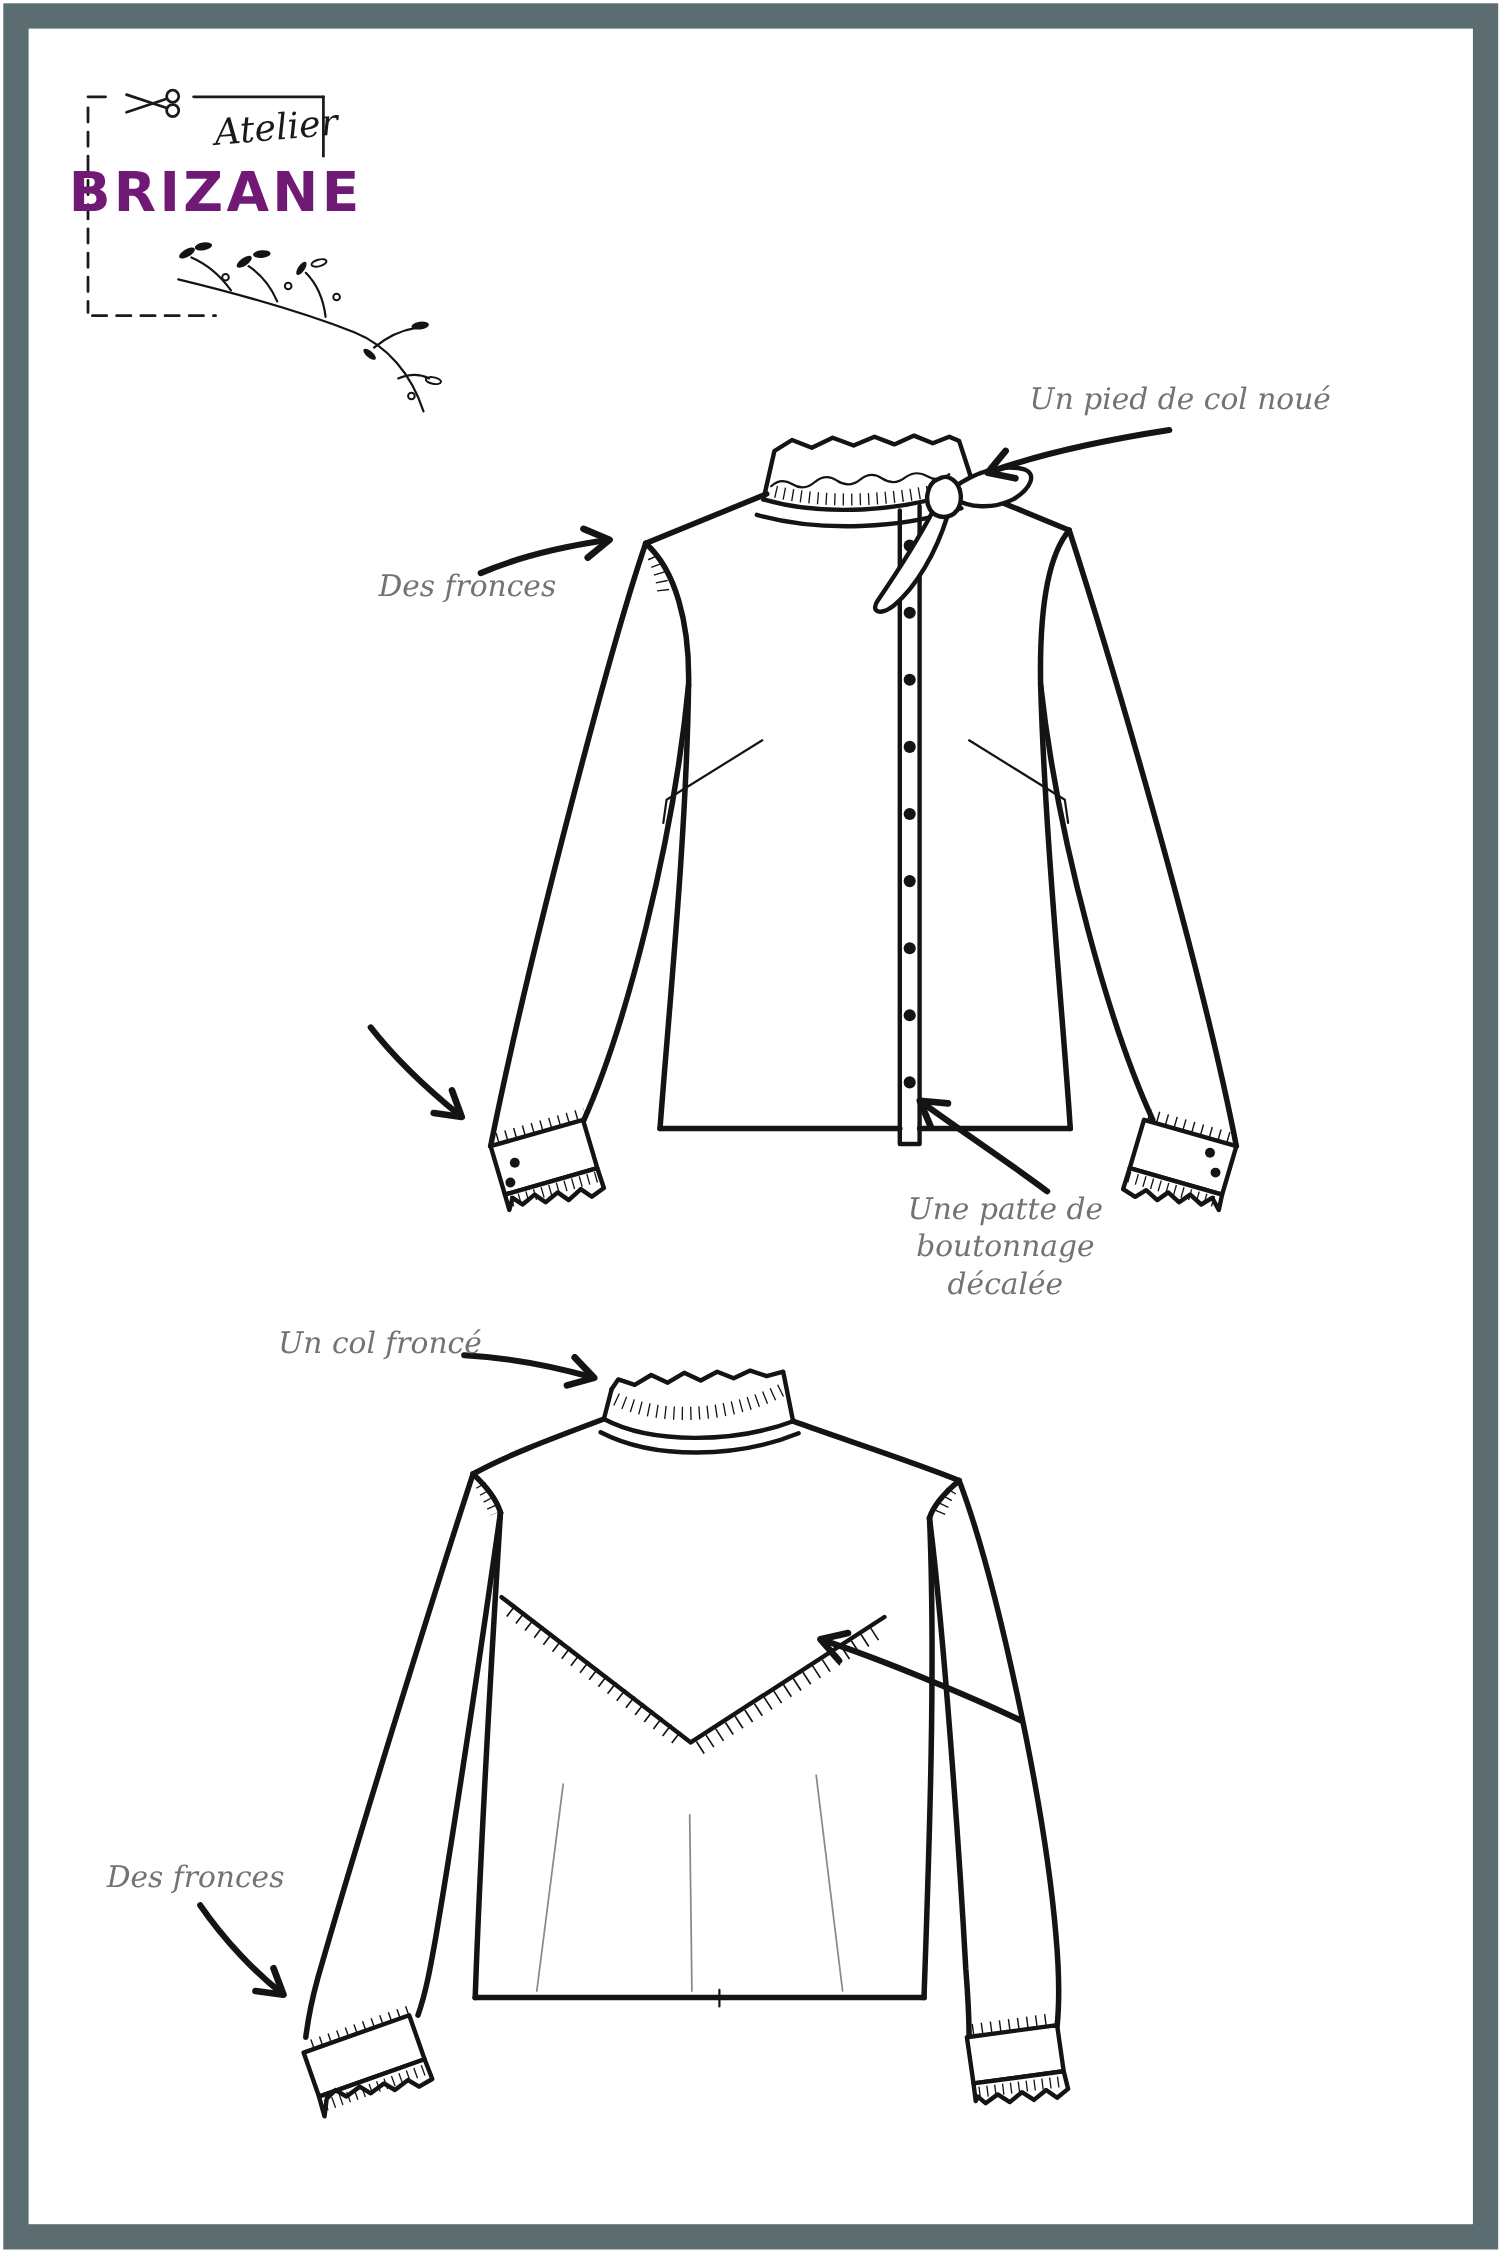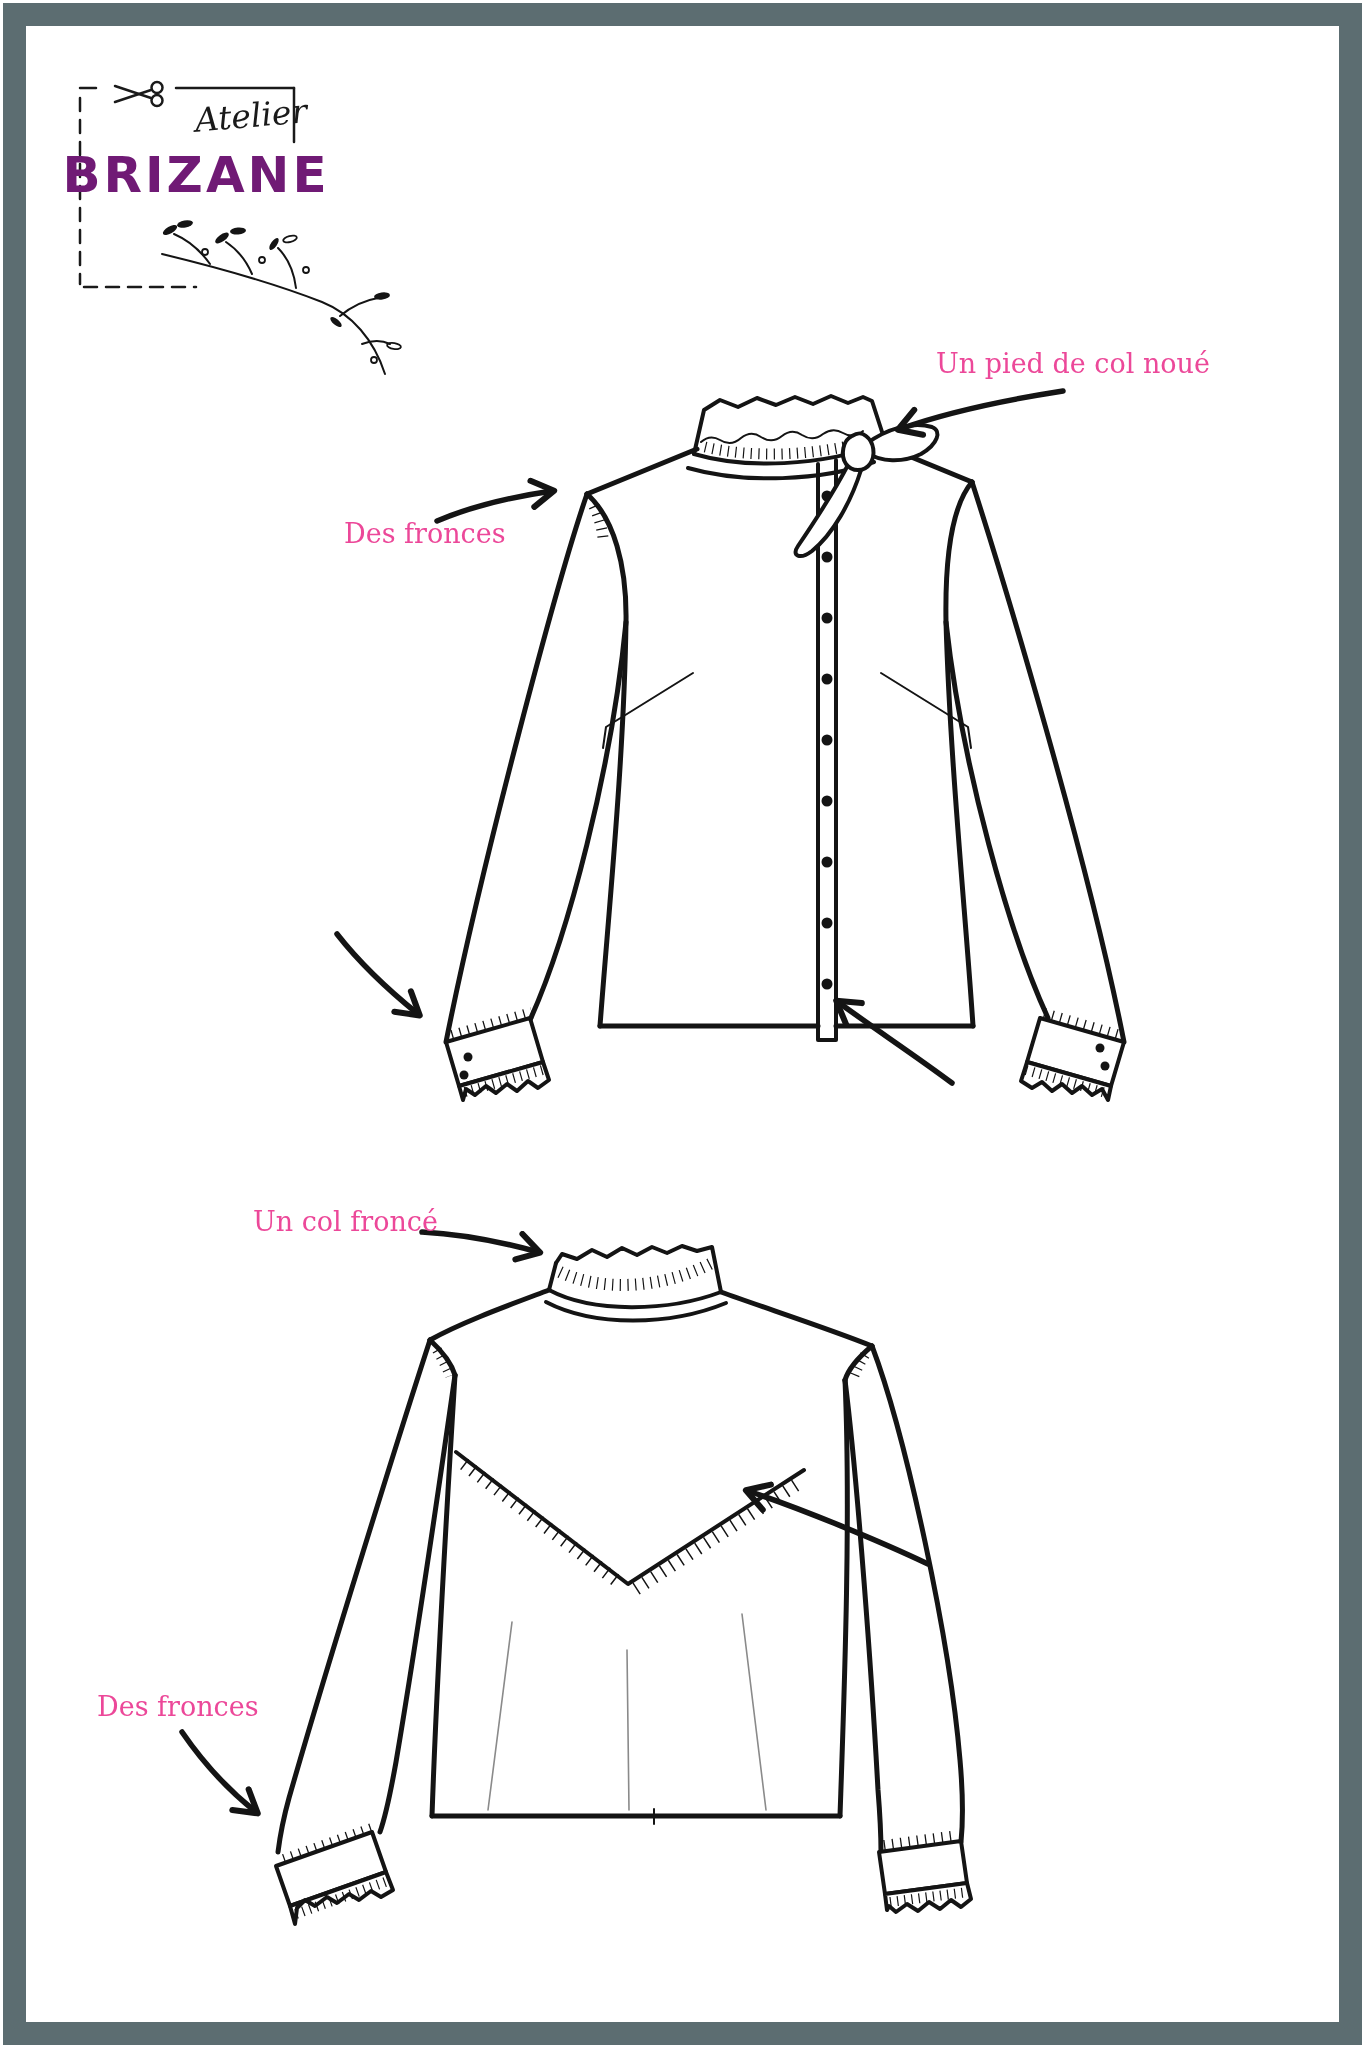--- a/index.html
+++ b/index.html
@@ -14,22 +14,22 @@
   .fillw{fill:#ffffff;stroke:#141414;stroke-width:4;stroke-linejoin:round;}
   .thin{fill:none;stroke:#141414;stroke-width:2;stroke-linecap:round;}
   .gray{fill:none;stroke:#8a8a8a;stroke-width:1.6;stroke-linecap:round;}
   .hatch{fill:none;stroke:#141414;stroke-linecap:butt;}
   .arrow{fill:none;stroke:#141414;stroke-width:5.5;stroke-linecap:round;marker-end:url(#ah);}
   .dot{fill:#141414;stroke:none;}
   .logo-line{fill:none;stroke:#1a1a1a;stroke-width:2.5;stroke-linecap:round;}
   .leaf{fill:#141414;stroke:none;}
   .leaf-o{fill:none;stroke:#141414;stroke-width:1.8;}
   
-  .label{position:absolute;font-size:27px;line-height:1.25;
-         color:#ec4899;white-space:pre-line;}
+  .label{position:absolute;font-style:italic;font-size:27px;line-height:1.25;
+         color:#737373;white-space:pre-line;}
   .nowrap{white-space:nowrap;}
   .center{text-align:center;}
   #brand-script{position:absolute;left:176px;top:96px;width:150px;text-align:center;
         font-style:italic;font-size:33px;color:#1a1a1a;transform:rotate(-5deg);}
   #brand-name{position:absolute;left:50px;top:142px;width:292px;text-align:center;
         font-family:"DejaVu Sans", sans-serif;font-weight:700;font-size:50px;
         letter-spacing:3px;color:#701a75;line-height:66px;}
 </style>
 </head>
 <body>
@@ -187,17 +187,19 @@
       <path class="arrow" d="M928 1564 C882 1542,800 1508,748 1491"></path>
       <path class="arrow" d="M182 1732 C204 1764,232 1793,256 1812"></path>
     </g>
   </svg>
 
   <div id="brand-script">Atelier</div>
   <div id="brand-name">BRIZANE</div>
 
   <div class="label nowrap" style="left:936px;top:347px;">Un pied de col noué</div>
   <div class="label nowrap" style="left:344px;top:517px;">Des fronces</div>
+  <div class="label center" style="left:768px;top:1083px;width:292px;">Une patte de boutonnage
+décalée</div>
   <div class="label nowrap" style="left:253px;top:1205px;">Un col froncé</div>
   <div class="label nowrap" style="left:97px;top:1690px;">Des fronces</div>
 
   <div id="frame"></div>
 </div>
 
 </body></html>

